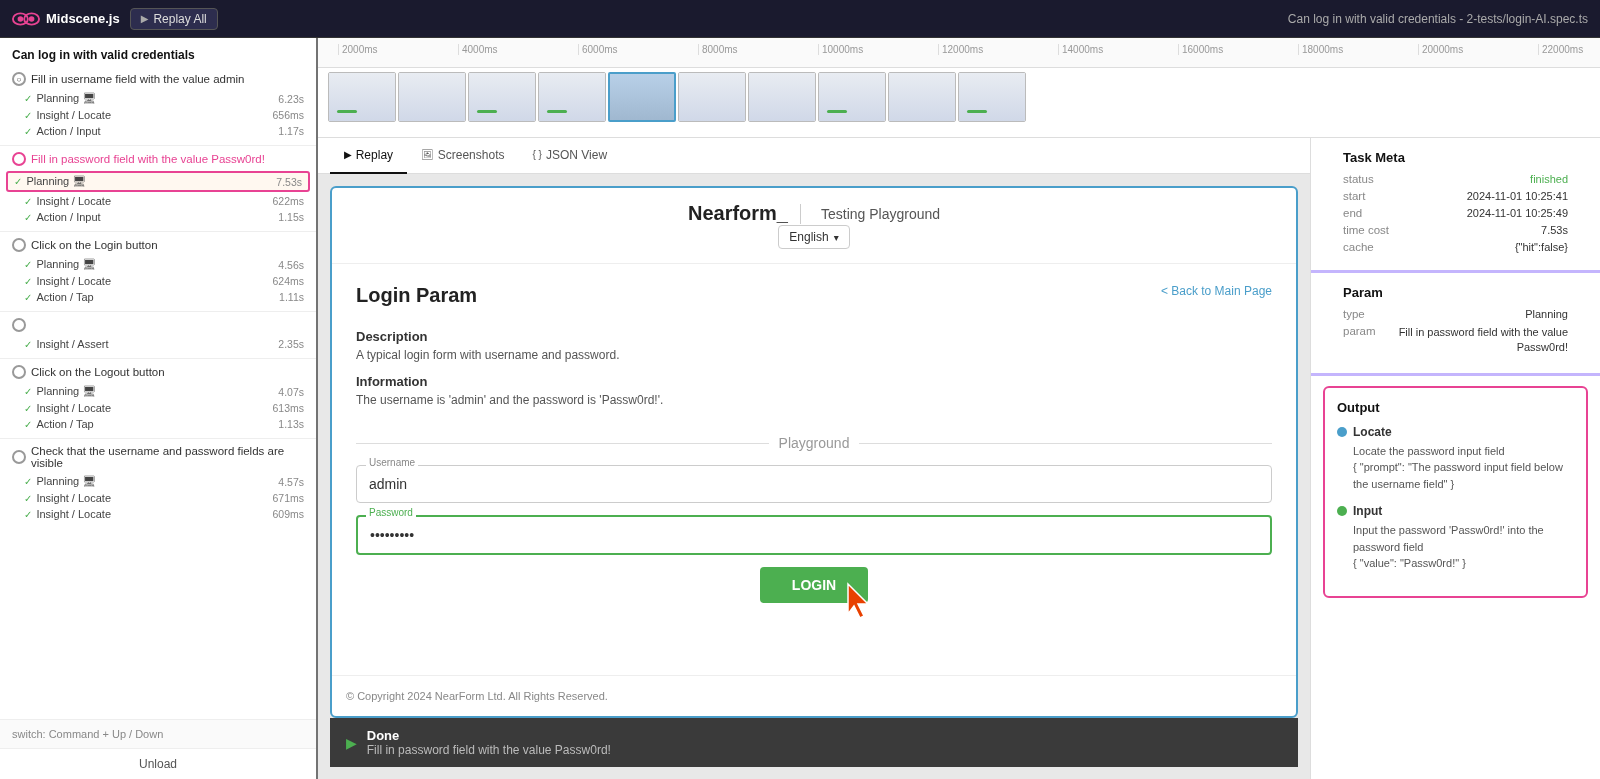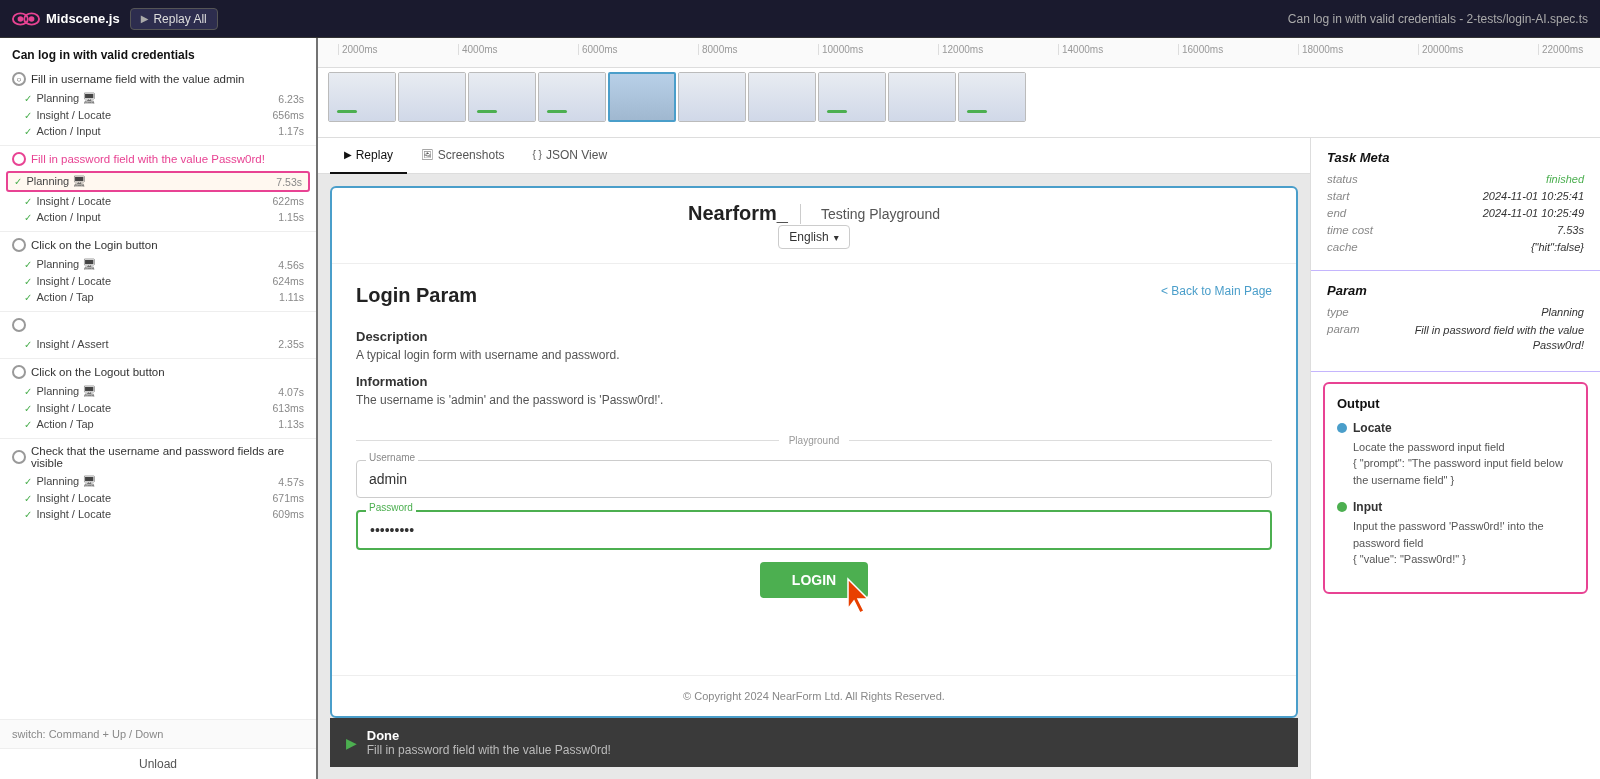--- a/index.html
+++ b/index.html
@@ -111,21 +111,21 @@
     .back-link { color: #4a9eca; font-size: 12px; cursor: pointer; }
 
     .browser-body { padding: 20px 24px; flex: 1; }
     .form-title { font-size: 20px; font-weight: 600; color: #222; margin-bottom: 10px; }
     .form-section-label { font-size: 13px; font-weight: 600; color: #333; margin-bottom: 4px; margin-top: 12px; }
     .form-section-text { font-size: 12px; color: #555; margin-bottom: 4px; }
     .form-info-text { font-size: 12px; color: #555; margin-bottom: 16px; }
 
     .playground-divider {
       display: flex; align-items: center; gap: 10px; margin: 28px 0 14px;
-      color: #999; font-size: 10px;
+      color: #999; font-size: 14px;
     }
     .playground-divider::before, .playground-divider::after {
       content: ''; flex: 1; height: 1px; background: #ddd;
     }
 
     .form-field { margin-bottom: 12px; position: relative; }
     .field-label {
       position: absolute; top: -8px; left: 10px; background: #fff;
       font-size: 10px; color: #888; padding: 0 3px; z-index: 1;
     }
@@ -135,38 +135,38 @@
     }
     .field-input.password-field { border-color: #4caf50; border-width: 2px; }
 
     .login-btn-row { display: flex; justify-content: center; margin-top: 8px; position: relative; }
     .login-btn {
       background: #4caf50; color: #fff; border: none; border-radius: 4px;
       padding: 10px 32px; font-size: 14px; font-weight: 600; cursor: pointer;
     }
 
     .browser-footer {
-      text-align: center; padding: 14px; font-size: 11px; color: #888; border-top: 1px solid #eee;
+      text-align: left; padding: 14px; font-size: 11px; color: #888; border-top: 1px solid #eee;
     }
 
     
     .done-bar {
       display: flex; align-items: center; gap: 10px; background: #3a3a3a;
       padding: 10px 16px; color: #fff; flex-shrink: 0;
     }
     .done-play { color: #4caf50; font-size: 14px; }
     .done-title { font-weight: 600; font-size: 13px; }
     .done-desc { font-size: 12px; color: #bbb; }
 
     
     .meta-panel {
       width: 290px; background: #fff; border-left: 1px solid #ddd; overflow-y: auto; flex-shrink: 0;
       padding: 0;
     }
-    .meta-section { padding: 12px 16px; border-bottom: 1px solid #c4b5fd; font-style: italic; }
+    .meta-section { padding: 12px 32px; border-bottom: 3px solid #c4b5fd; }
     .meta-section-title { font-size: 13px; font-weight: 700; color: #111; margin-bottom: 8px; }
     .meta-row { display: flex; justify-content: space-between; margin-bottom: 5px; font-size: 11.5px; }
     .meta-key { color: #888; }
     .meta-val { color: #333; font-size: 11px; }
     .meta-val.green { color: #4caf50; margin-left: 8px; }
 
     .output-section {
       margin: 10px 12px; border: 2px solid #e84393; border-radius: 6px; padding: 12px;
     }
     .output-title { font-size: 13px; font-weight: 700; color: #111; margin-bottom: 10px; }

